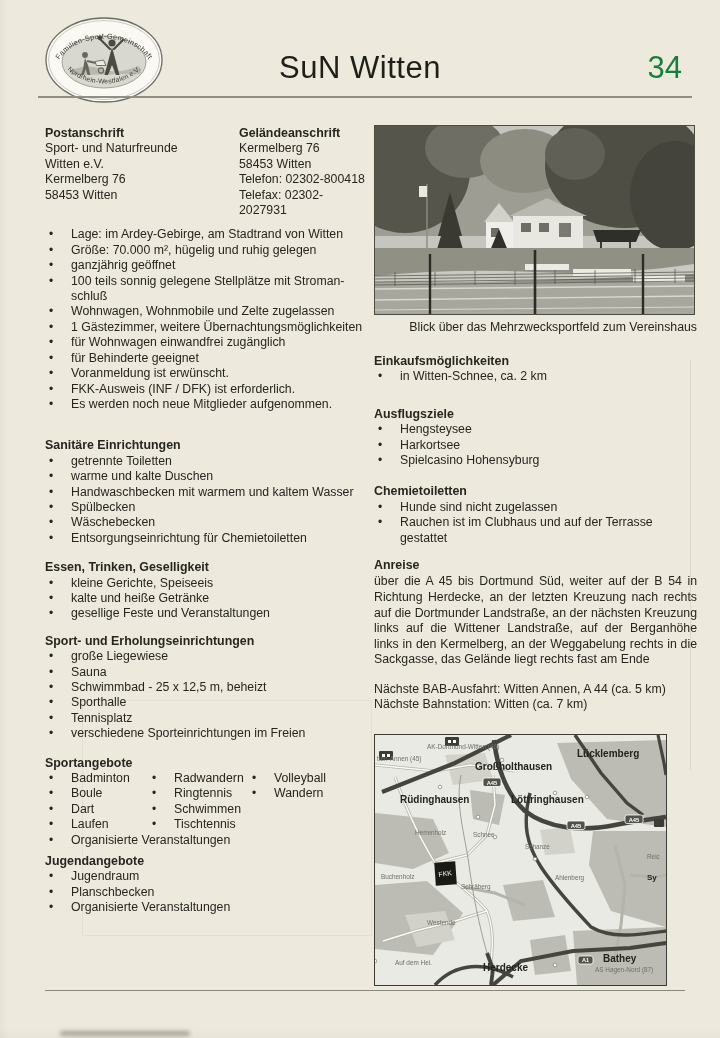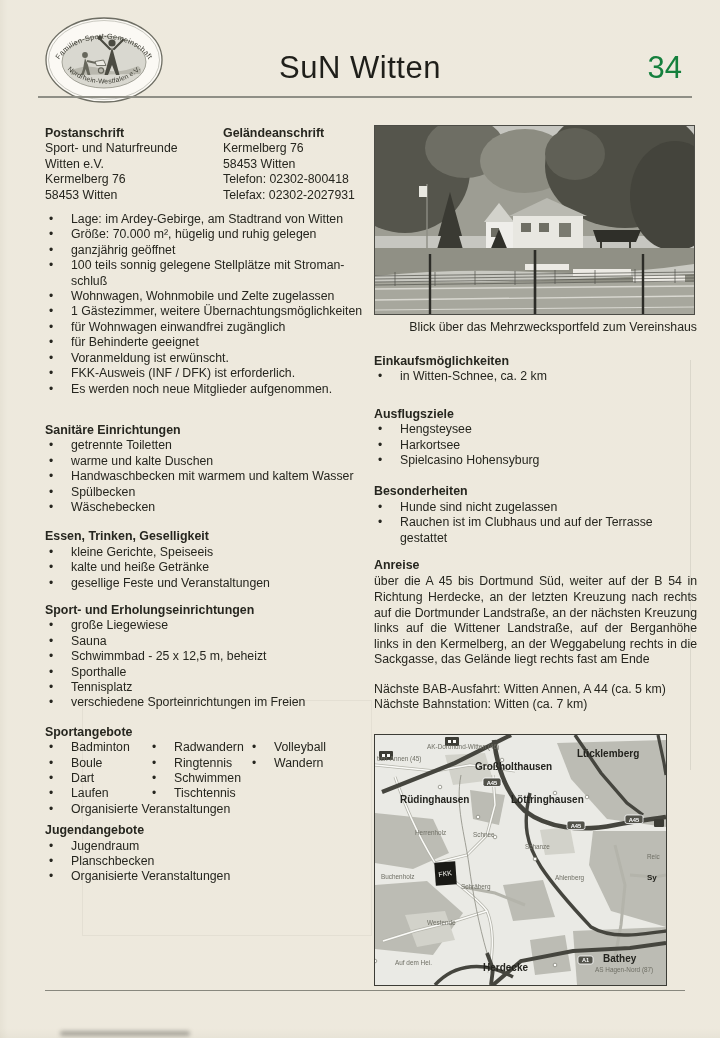--- a/index.html
+++ b/index.html
@@ -19,21 +19,21 @@
   
   .col-left{position:absolute;left:45px;top:126px;width:325px;}
   .col-right{position:absolute;left:374px;top:125px;width:323px;}
   .sec-h{font-weight:bold;font-size:12.4px;line-height:15.4px;}
   .txt{font-size:12.3px;line-height:15.4px;}
   .li{display:flex;font-size:12.3px;line-height:15.4px;}
   .li .b{flex:0 0 22px;padding-left:4px;}
   .li .b::before{content:"\2022";font-size:12px;}
   .li .t{flex:1;hyphens:manual;}
   
-  .addr{display:flex;}
+  .addr{display:flex;gap:16px;}
   .addr .a1{width:178px;}
   .addr .a2{flex:1;}
   
   .sgrid{display:flex;}
   .sgc1{width:103px;}
   .sgc2{width:100px;}
   .sgc3{flex:1;}
   .sgrid .li .b{flex:0 0 22px;}
   
   .mt9{margin-top:9px;}  .mt12{margin-top:12px;} .mt14{margin-top:14px;}
@@ -183,20 +183,24 @@
             <span class="t">Handwaschbecken mit warmem und kaltem Wasser</span>
           </div>
           <div class="li">
             <span class="b"></span>
             <span class="t">Spülbecken</span>
           </div>
           <div class="li">
             <span class="b"></span>
             <span class="t">Wäschebecken</span>
           </div>
+          <div class="li">
+            <span class="b"></span>
+            <span class="t">Entsorgungseinrichtung für Chemietoiletten</span>
+          </div>
         </div>
     </div>
 
     <div class="mt14">
       <div class="sec-h">Essen, Trinken, Geselligkeit</div>
       <div>
 
           <div class="li">
             <span class="b"></span>
             <span class="t">kleine Gerichte, Speiseeis</span>
@@ -422,21 +426,21 @@
             <span class="t">Harkortsee</span>
           </div>
           <div class="li">
             <span class="b"></span>
             <span class="t">Spielcasino Hohensyburg</span>
           </div>
         </div>
     </div>
 
     <div class="mt16">
-      <div class="sec-h">Besonderheiten</div>
+      <div class="sec-h">Chemietoiletten</div>
       <div>
 
       <div class="li">
             <span class="b"></span>
             <span class="t">Hunde sind nicht zugelassen</span>
           </div>
           <div class="li">
             <span class="b"></span>
             <span class="t">Rauchen ist im Clubhaus und auf der Terrasse gestattet</span>
           </div>

